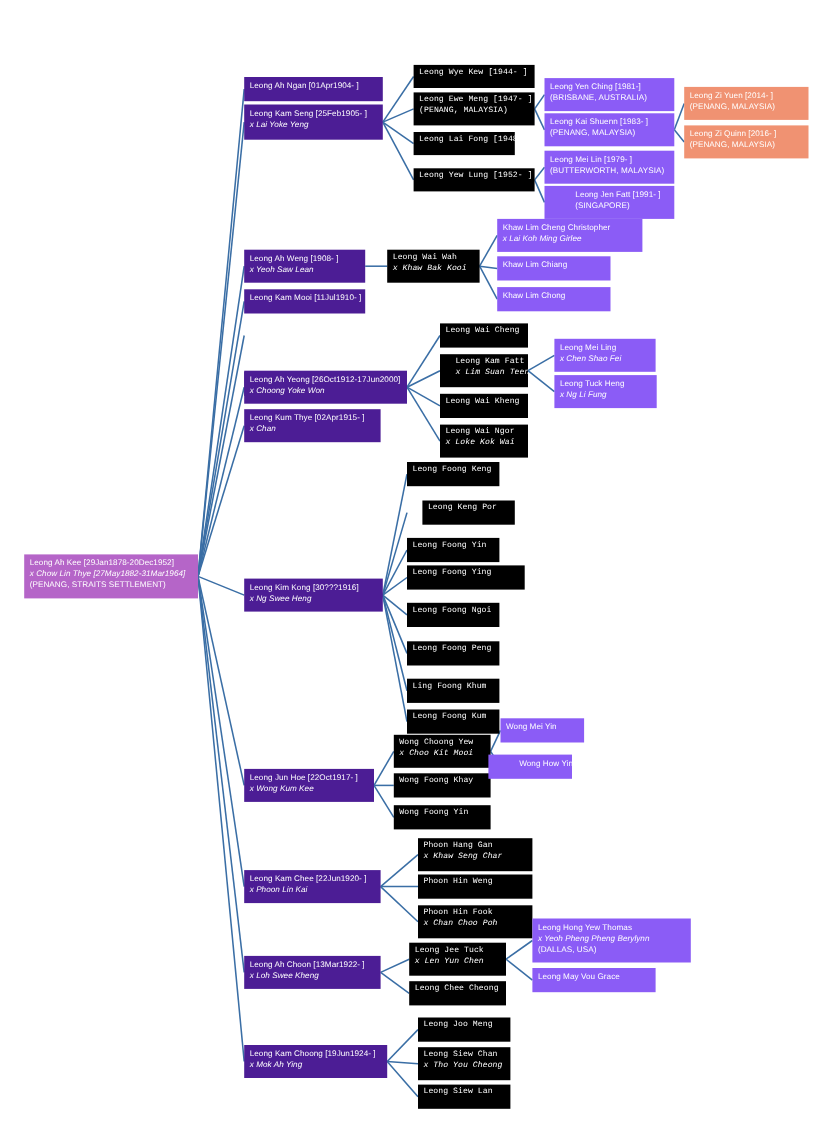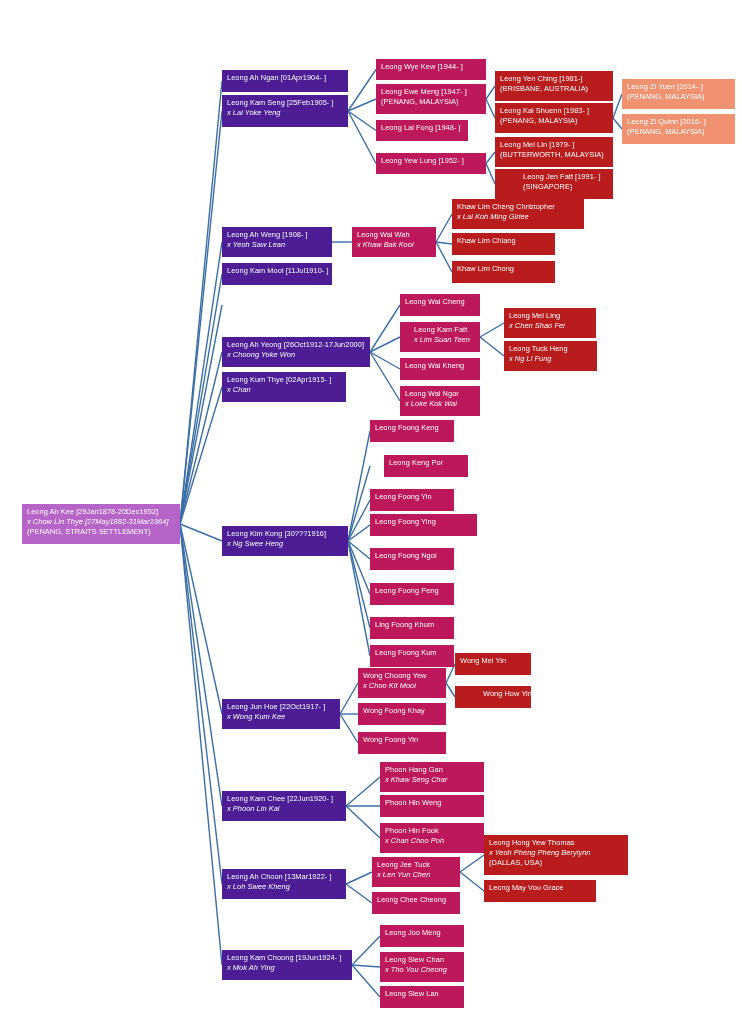--- a/index.html
+++ b/index.html
@@ -37,22 +37,22 @@
   }
   .node .ln {
     display: block;
     white-space: nowrap;
   }
   .node .sp {
     font-style: italic;
   }
   .n-root   { background: #B565C8; }
   .n-blue   { background: #4c1d95; }
-  .n-green  { background: #be185d; }
-  .n-brown  { background: #b91c1c; }
+  .n-green  { background: #000000; font-family: Liberation Mono, monospace; }
+  .n-brown  { background: #8b5cf6; }
   .n-salmon { background: #F09272; }
 </style>
 </head>
 <body>
 
 <div id="canvas">
   <svg id="links">
       <line x1="180" y1="524" x2="222" y2="81" stroke="#3A6EA5" stroke-width="1.4"></line>
       <line x1="180" y1="524" x2="222" y2="111" stroke="#3A6EA5" stroke-width="1.4"></line>
       <line x1="180" y1="524" x2="222" y2="242" stroke="#3A6EA5" stroke-width="1.4"></line>
@@ -251,21 +251,21 @@
       </div>
       <div class="node n-green" style="left: 358px; top: 703px; width: 88px; height: 22px;">
         <span class="ln">Wong Foong Khay</span>
       </div>
       <div class="node n-green" style="left: 358px; top: 732px; width: 88px; height: 22px;">
         <span class="ln">Wong Foong Yin</span>
       </div>
       <div class="node n-brown" style="left: 455px; top: 653px; width: 76px; height: 22px;">
         <span class="ln">Wong Mei Yin</span>
       </div>
-      <div class="node n-brown" style="left: 455px; top: 686px; width: 76px; height: 22px; padding-left: 28px;">
+      <div class="node n-brown" style="left: 444px; top: 686px; width: 76px; height: 22px; padding-left: 28px;">
         <span class="ln">Wong How Yin</span>
       </div>
       <div class="node n-blue" style="left: 222px; top: 791px; width: 124px; height: 30px;">
         <span class="ln">Leong Kam Chee [22Jun1920- ]</span>
         <span class="ln sp">x Phoon Lin Kai</span>
       </div>
       <div class="node n-green" style="left: 380px; top: 762px; width: 104px; height: 30px;">
         <span class="ln">Phoon Hang Gan</span>
         <span class="ln sp">x Khaw Seng Char</span>
       </div>

